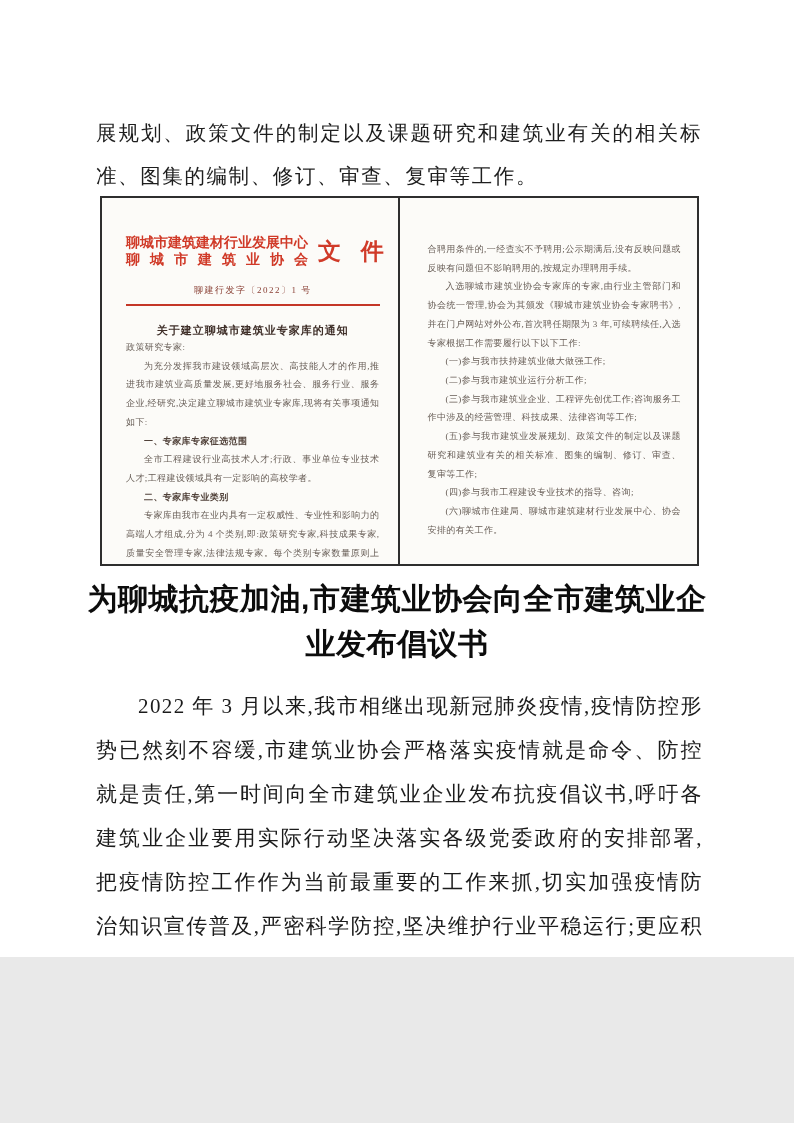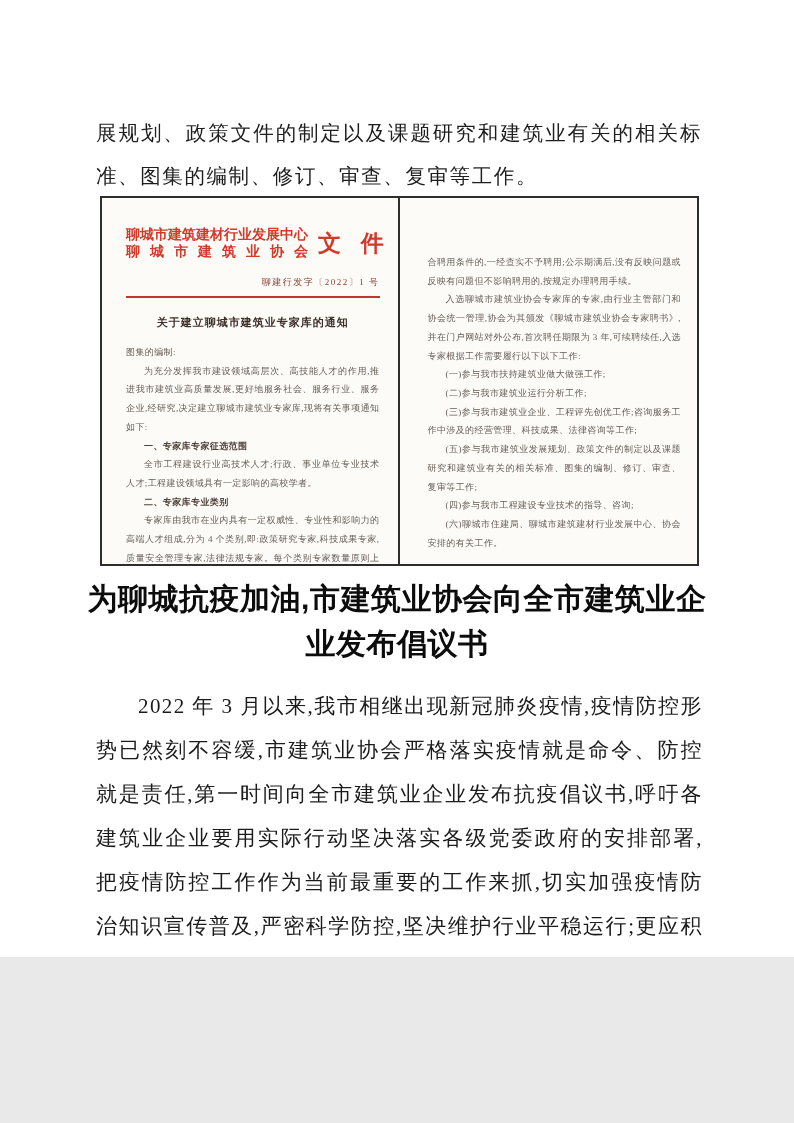--- a/index.html
+++ b/index.html
@@ -22,44 +22,44 @@
 
   
   .scan {
     position: absolute; left: 100px; top: 196px;
     width: 599px; height: 370px;
     display: flex;
     border: 2px solid #2e2e2e;
     background: #fcfbf8;
   }
   .scan-page { flex: 1 1 50%; position: relative; overflow: hidden; }
-  .scan-left  { border-right: 2px solid #2e2e2e; padding: 16px 18px 0 24px; }
+  .scan-left  { border-right: 2px solid #2e2e2e; padding: 24px 18px 0 24px; }
   .scan-right { padding: 42px 16px 0 28px; }
 
   .letterhead { display: flex; align-items: center; margin-top: 12px; }
   .lh-left { width: 192px; }
   .lh1, .lh2 {
     color: #d03a28; font-weight: bold; font-size: 14px; line-height: 17px;
     white-space: nowrap;
   }
   .lh2 { text-align: justify; text-align-last: justify; white-space: normal; }
   .lh-suffix {
     color: #d03a28; font-weight: bold; font-size: 23px;
     letter-spacing: 7px; margin-left: 10px; white-space: nowrap;
   }
   .doc-num {
-    text-align: right; font-size: 9px; letter-spacing: 1.5px;
+    text-align: center; font-size: 9px; letter-spacing: 1.5px;
     color: #8a4136; margin-top: 16px;
   }
   .red-rule { height: 2px; background: #c43627; margin-top: 7px; }
   .scan-title {
     text-align: center; font-weight: bold; font-size: 11px;
     letter-spacing: 1px; color: #3f2f29; margin-top: 17px;
   }
-  .scan-body { margin-top: 13px; }
+  .scan-body { }
   .sp {
     font-size: 9px; line-height: 2.08; color: #665c55;
     text-align: justify; letter-spacing: 0.4px;
   }
   .ind { text-indent: 2em; }
   .b { font-weight: bold; color: #51423a; }
 
   
   .heading {
     position: absolute; left: 80px; top: 576px; width: 634px;
@@ -97,21 +97,21 @@
         <div class="lh-left">
           <div class="lh1">聊城市建筑建材行业发展中心</div>
           <div class="lh2">聊城市建筑业协会</div>
         </div>
         <div class="lh-suffix">文 件</div>
       </div>
       <div class="doc-num">聊建行发字〔2022〕1 号</div>
       <div class="red-rule"></div>
       <div class="scan-title">关于建立聊城市建筑业专家库的通知</div>
       <div class="scan-body">
-        <p class="sp">图集的编制:</p>
+        <p class="sp">政策研究专家:</p>
         <p class="sp ind">为充分发挥我市建设领域高层次、高技能人才的作用,推进我市建筑业高质量发展,更好地服务社会、服务行业、服务企业,经研究,决定建立聊城市建筑业专家库,现将有关事项通知如下:</p>
         <p class="sp ind b">一、专家库专家征选范围</p>
         <p class="sp ind">全市工程建设行业高技术人才;行政、事业单位专业技术人才;工程建设领域具有一定影响的高校学者。</p>
         <p class="sp ind b">二、专家库专业类别</p>
         <p class="sp ind">专家库由我市在业内具有一定权威性、专业性和影响力的高端人才组成,分为 4 个类别,即:政策研究专家,科技成果专家,质量安全管理专家,法律法规专家。每个类别专家数量原则上不超过 10 人。</p>
 
       </div>
     </div>
 
     <div class="scan-page scan-right">

